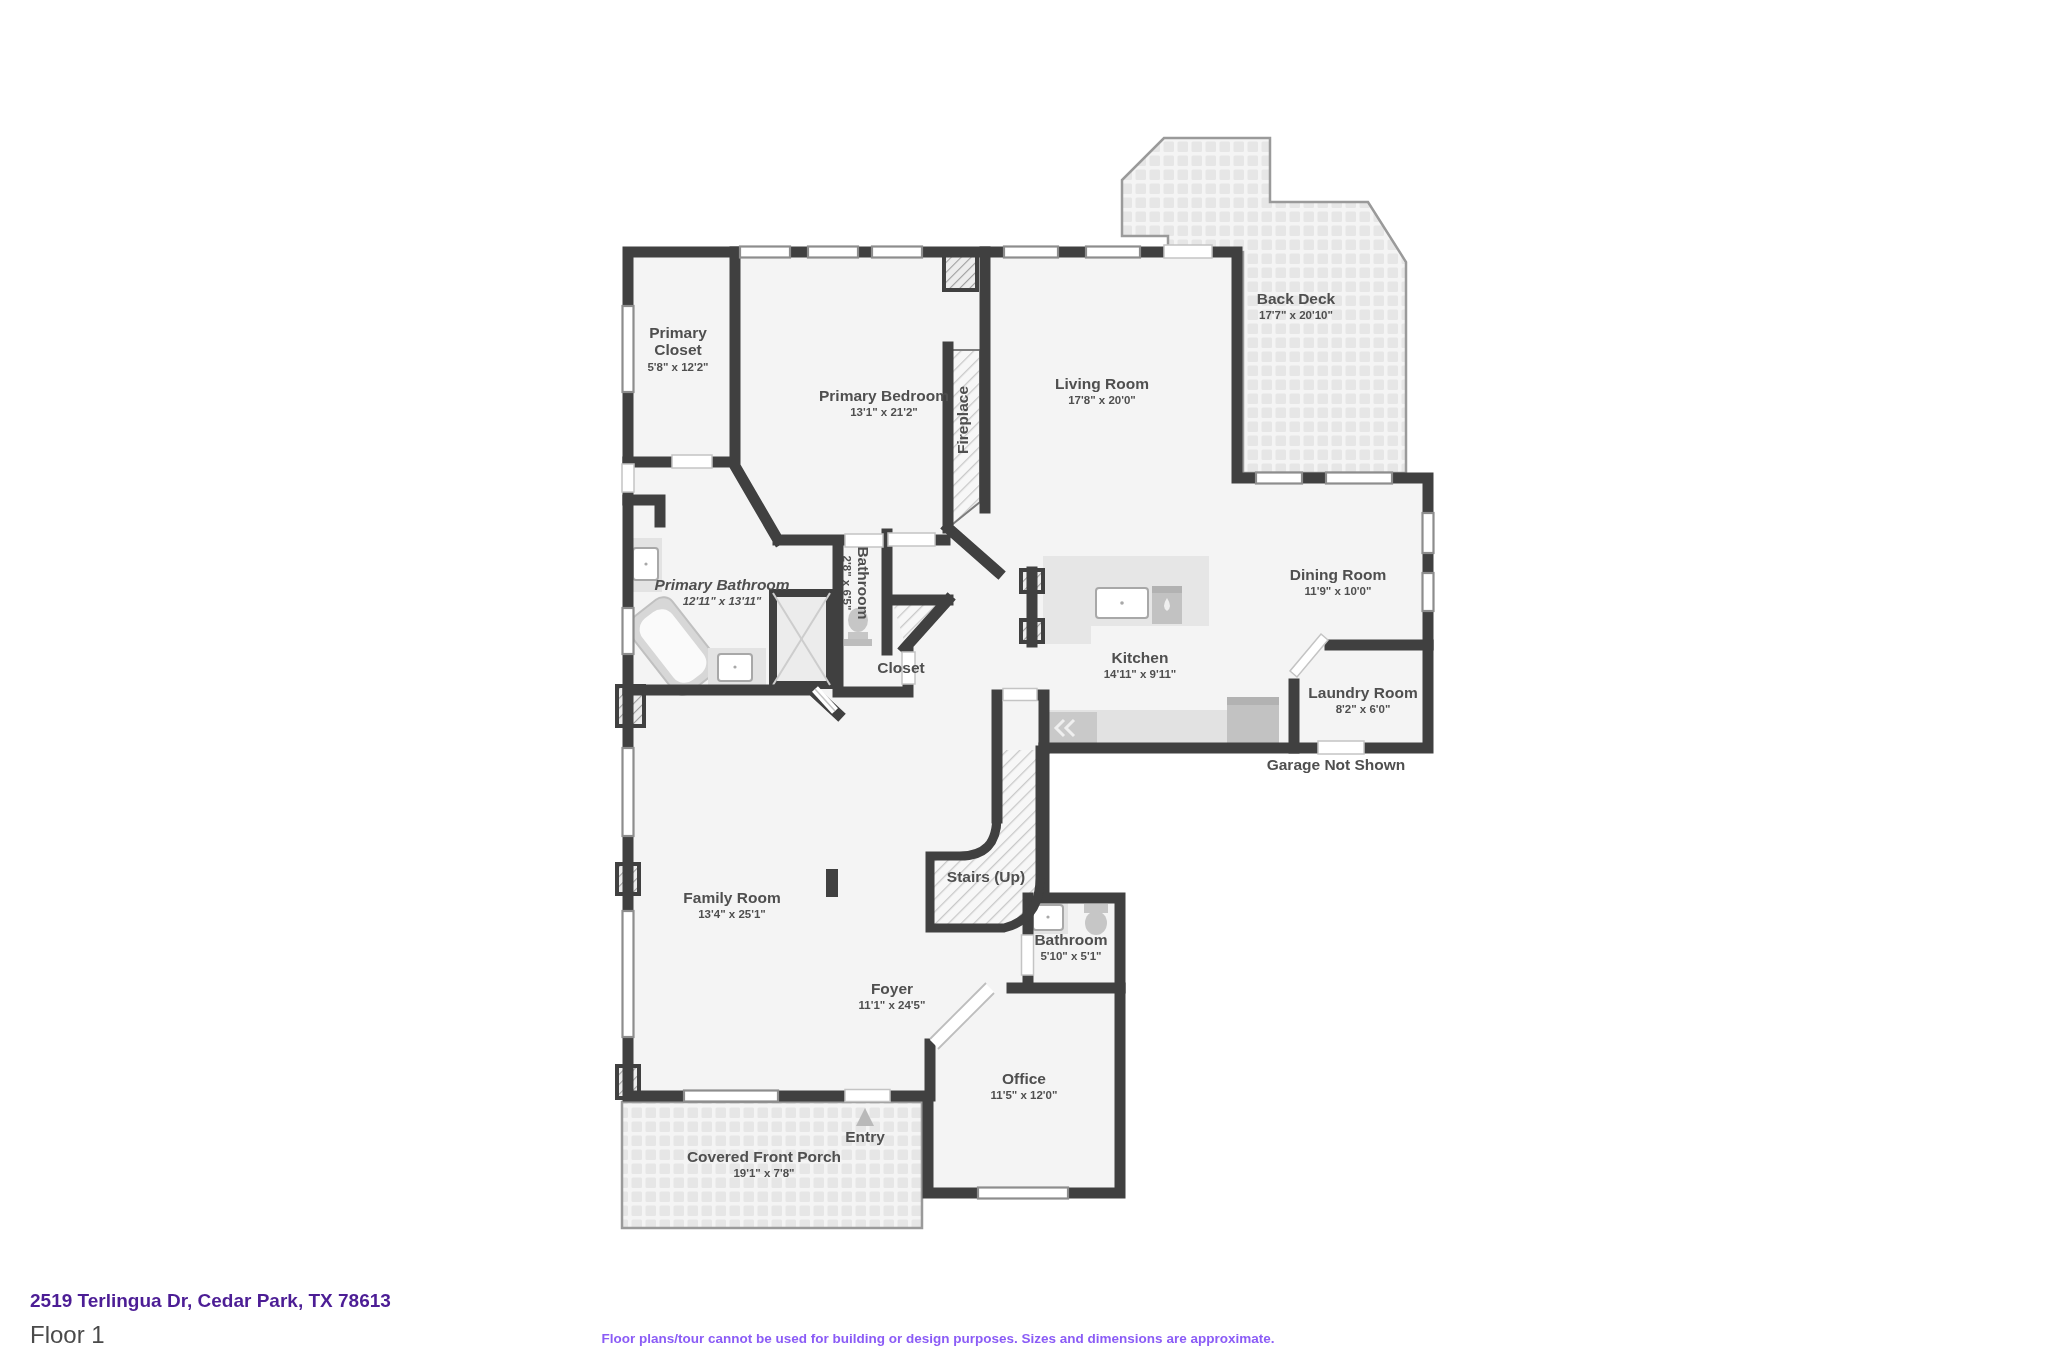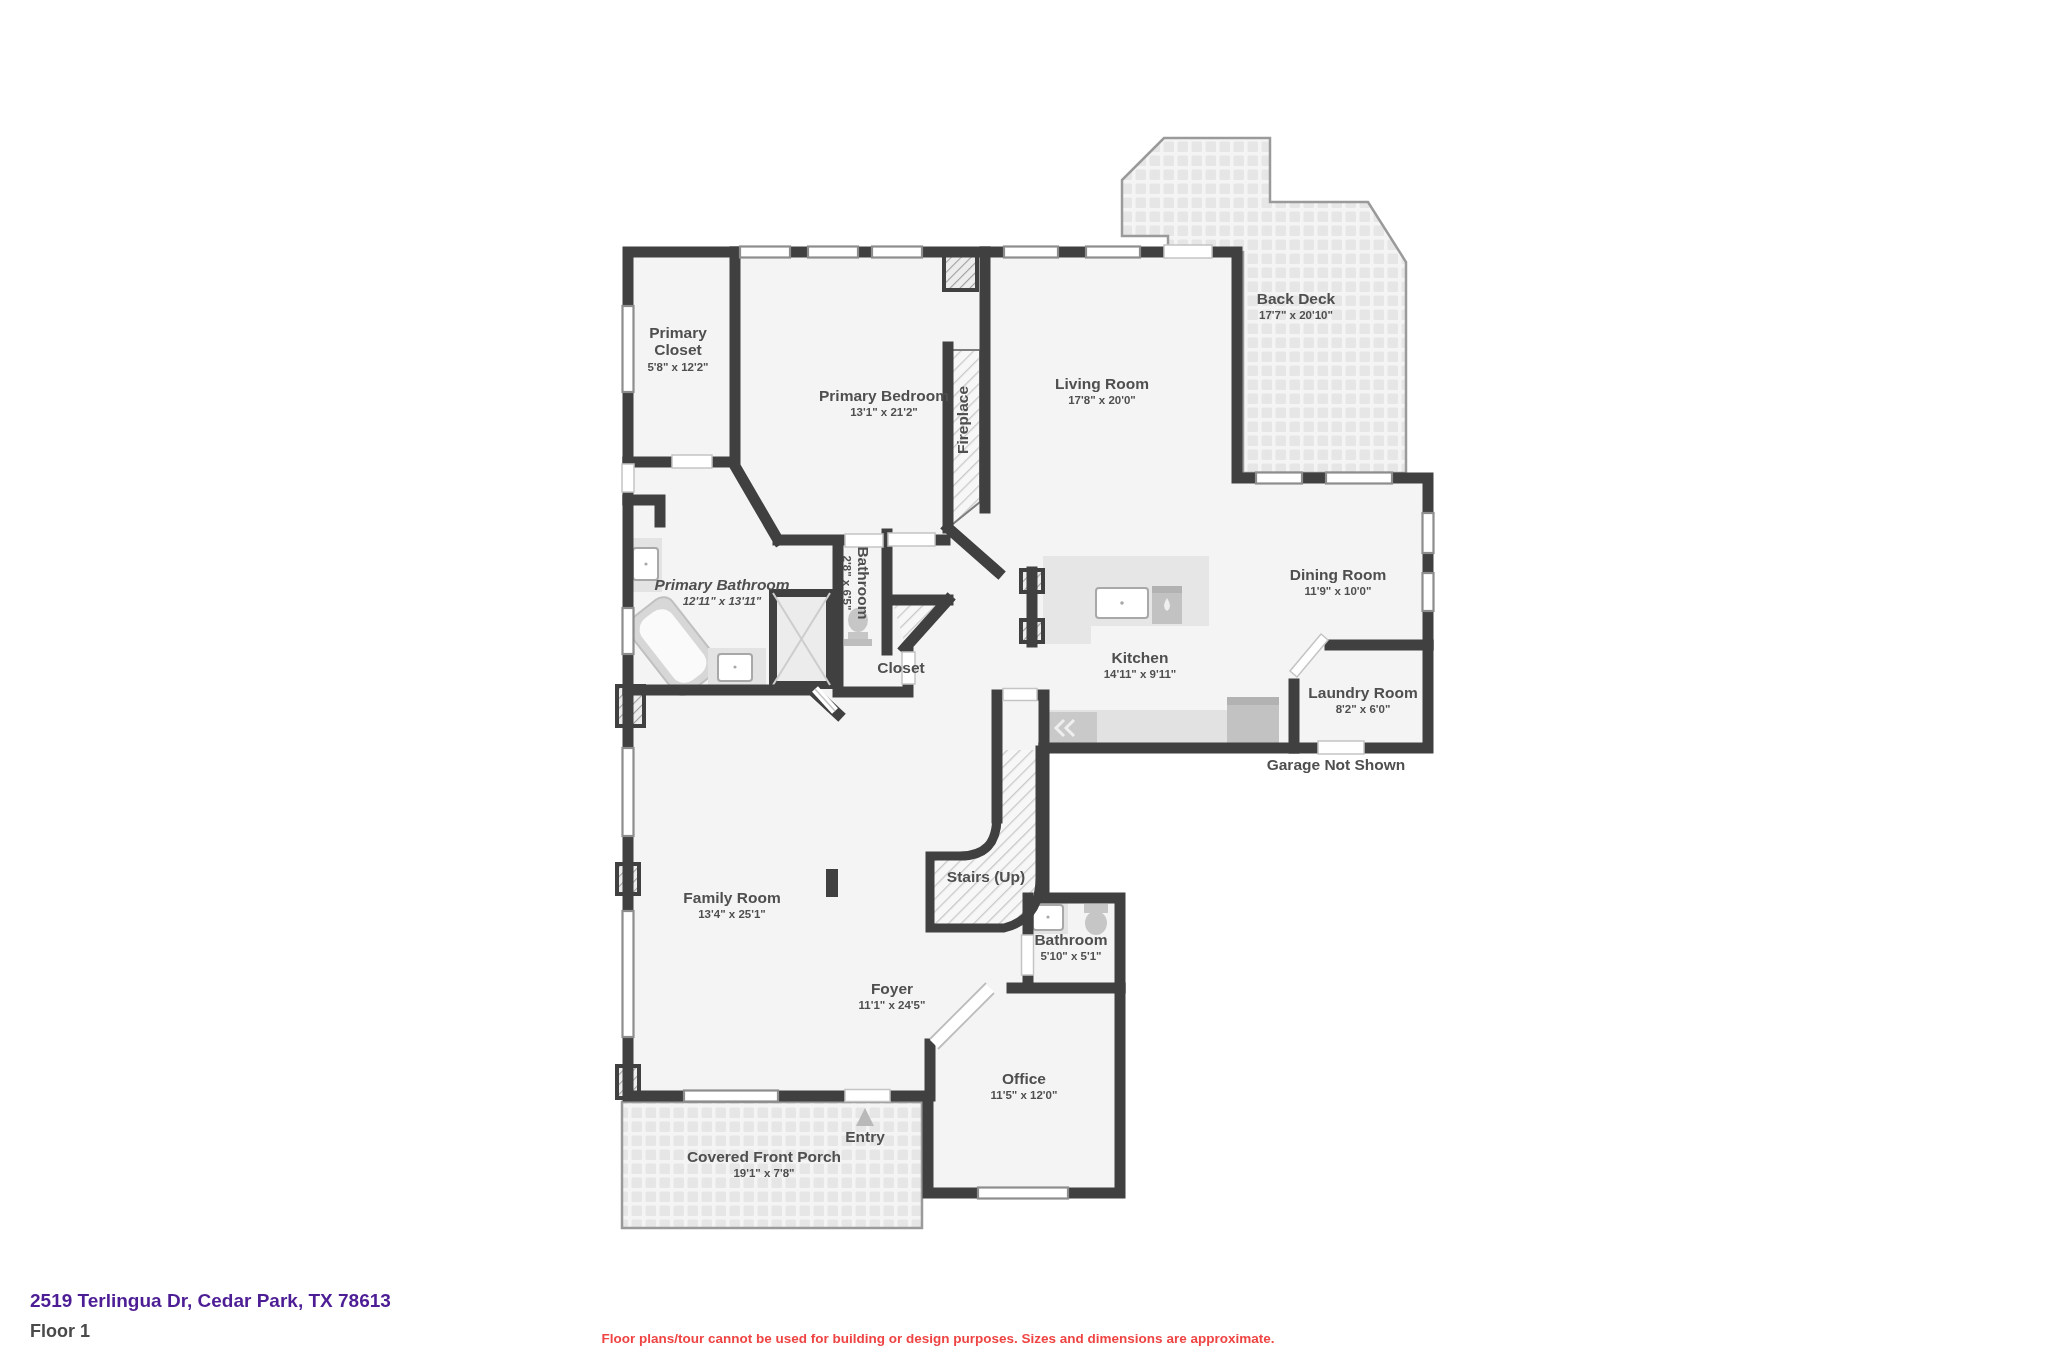--- a/index.html
+++ b/index.html
@@ -7,23 +7,23 @@
         font-family:"Liberation Sans",sans-serif;}
   .plan-svg{position:absolute;left:0;top:0;}
   .lbl{position:absolute;transform:translate(-50%,-50%);text-align:center;color:#4f4f4f;
        font-weight:bold;white-space:nowrap;line-height:1.12;}
   .lbl .rname{font-size:15.5px;}
   .lbl .rdims{font-size:11.5px;margin-top:2px;}
   .lbl.wrap{white-space:normal;width:94px;}
   .lbl.rot-ccw{transform:translate(-50%,-50%) rotate(-90deg);}
   .lbl.rot-cw{transform:translate(-50%,-50%) rotate(90deg);}
   .footer-address{position:absolute;left:30px;top:1290px;font-size:19px;font-weight:bold;color:#4c1d95;}
-  .footer-floor{position:absolute;left:30px;top:1321px;font-size:18px;font-weight:bold;color:#4a4a4a;}
+  .footer-floor{position:absolute;left:30px;top:1321px;font-size:24px;font-weight:normal;color:#4a4a4a;}
   .footer-disclaimer{position:absolute;left:938px;top:1331px;transform:translateX(-50%);
-       font-size:13.5px;font-weight:bold;color:#ef4444;white-space:nowrap;}
+       font-size:13.5px;font-weight:bold;color:#8b5cf6;white-space:nowrap;}
 </style>
 </head>
 <body>
 
 <div class="page">
 
   <svg class="plan-svg" width="2048" height="1365" viewBox="0 0 2048 1365">
     <defs>
       <pattern id="pav" width="14" height="14" patternUnits="userSpaceOnUse">
         <rect width="14" height="14" fill="#f4f4f4"></rect>

